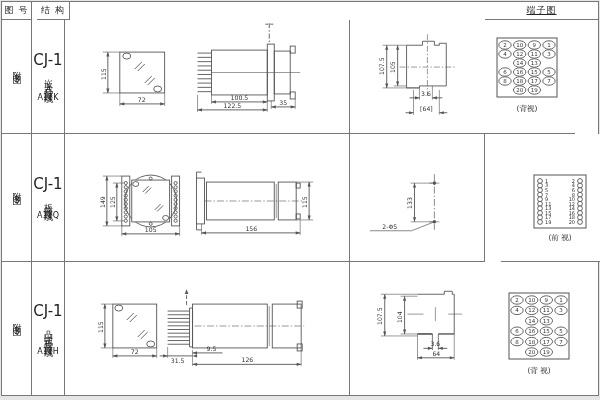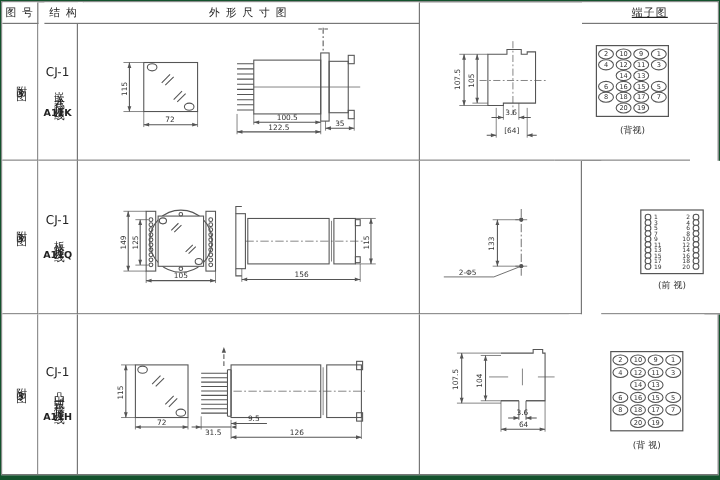--- a/index.html
+++ b/index.html
@@ -1,46 +1,43 @@
 <!DOCTYPE html>
 <html><head>
 <meta charset="utf-8">
 <style>
   html,body{margin:0;padding:0;background:#fff;}
-  .page{position:relative;width:600px;height:400px;background:#14532d;overflow:hidden;
+  .page{position:relative;width:600px;height:400px;background:#e5e5e5;overflow:hidden;
         font-family:"DejaVu Sans",sans-serif;color:#222;}
   .tbl{position:absolute;left:1px;top:1px;width:596px;height:393px;border:1px solid #777;background:#fff;}
   .cell{position:absolute;box-sizing:border-box;border-right:1px solid #777;border-bottom:1px solid #777;
         background:#fff;display:flex;align-items:center;justify-content:center;overflow:hidden;}
   .cell.last{border-right:none;text-decoration:underline;}
   .cell.bottom{border-bottom:none;}
   .hdr{font-size:9px;letter-spacing:1px;white-space:nowrap;}
   .vtext{writing-mode:vertical-lr;text-orientation:upright;font-size:9px;letter-spacing:5px;line-height:1;}
   .struct{display:flex;flex-direction:column;align-items:center;gap:3px;}
-  .struct .model{font-size:10px;text-align:center;}
-  .struct .code{font-size:8px;font-weight:bold;}
+  .struct .model{font-size:15px;text-align:center;}
+  .struct .code{font-size:8px;}
   .struct .vtext{letter-spacing:3px;}
   svg text{font-family:"DejaVu Sans",sans-serif;fill:#333;stroke:none;}
   .dim{font-size:6.2px;}
   .cap{font-size:7.5px;}
 </style>
 </head>
 <body>
 
 <div class="page">
  <div class="tbl">
 
   <div class="cell hdr" style="left:0;top:0;width:30px;height:18px">
         <span>图 号</span>
       </div>
   <div class="cell hdr" style="left:35px;top:0;width:33px;height:18px">
         <span>结 构</span>
-      </div>
-  <div class="cell hdr" style="left:63px;top:0;width:285px;height:18px">
-        <span>外 形 尺 寸 图</span>
       </div>
   <div class="cell hdr last" style="left:483px;top:0;width:113px;height:18px">
         <span>端子图</span>
       </div>
 
   <div class="cell" style="left:0;top:18px;width:30px;height:114px">
     <div class="vtext">附图3</div>
   </div>
   <div class="cell" style="left:30px;top:18px;width:33px;height:114px">
     <div class="struct">

